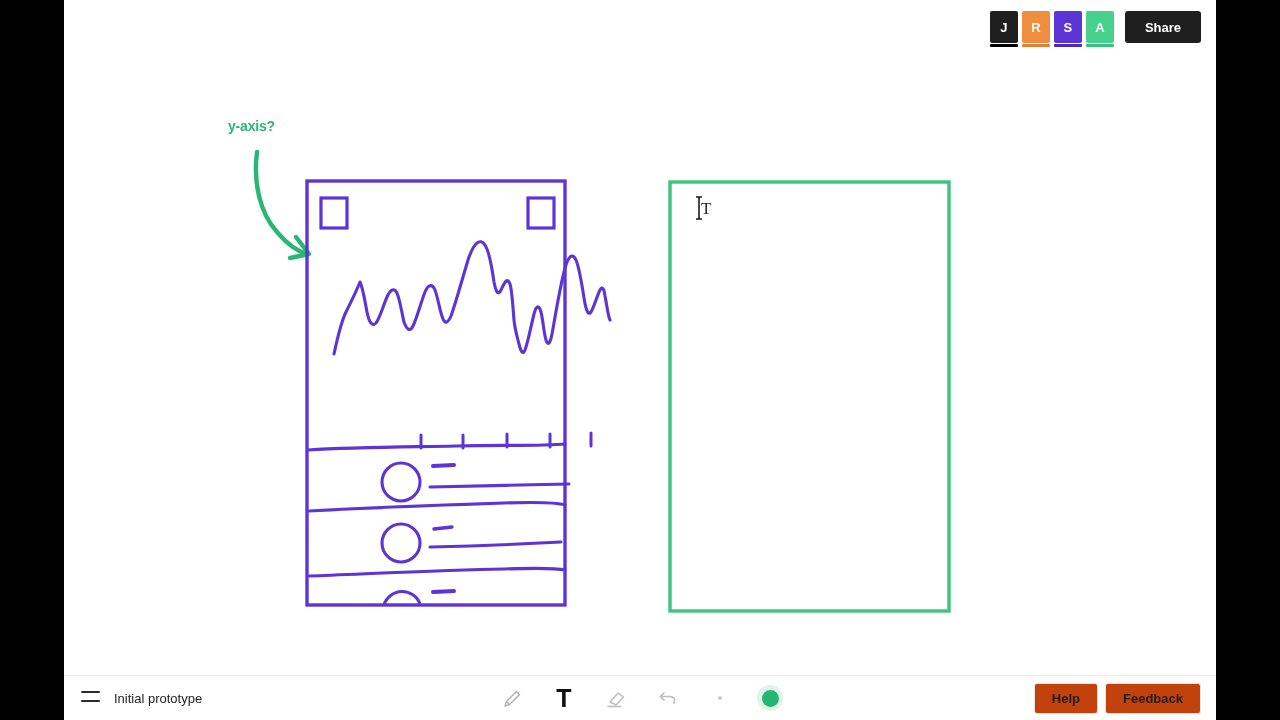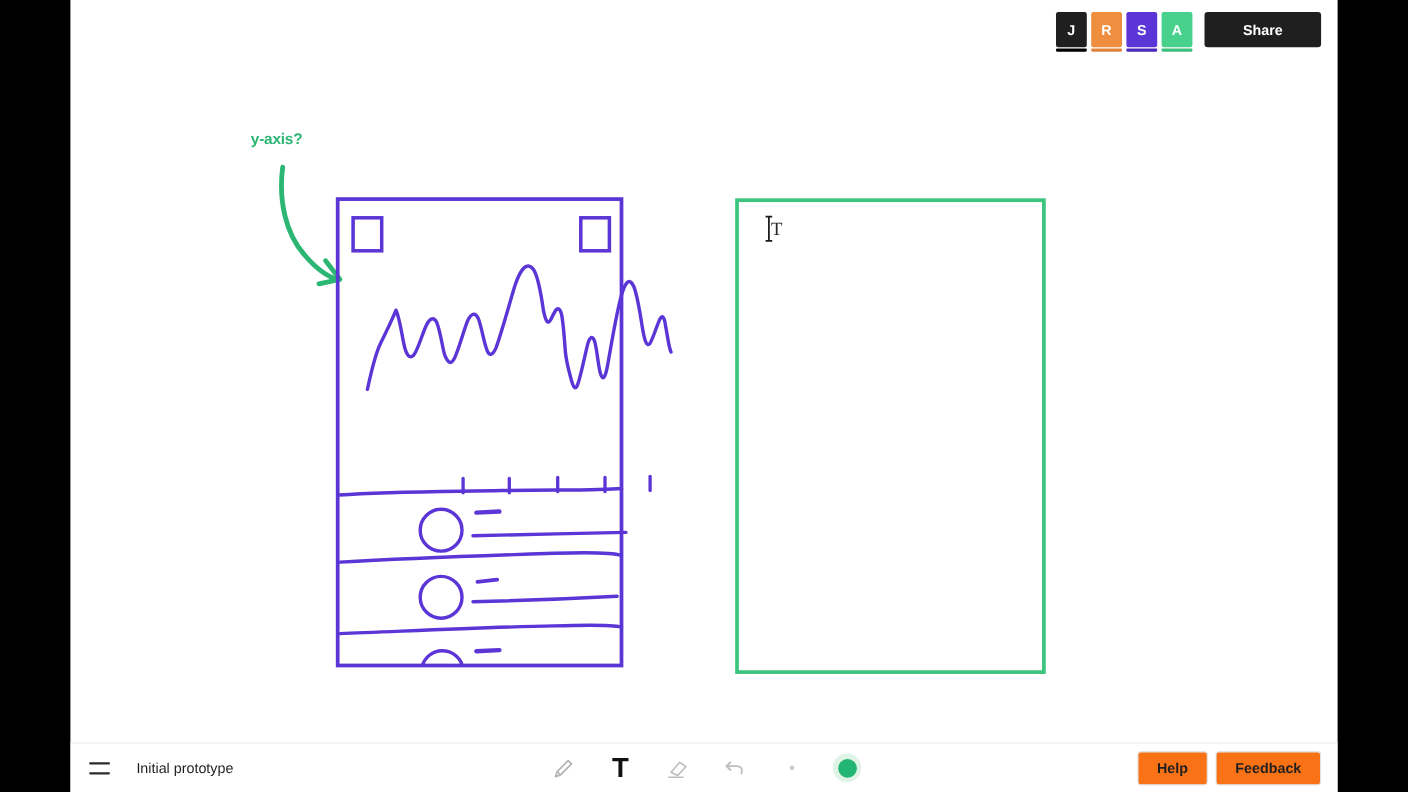--- a/index.html
+++ b/index.html
@@ -58,21 +58,21 @@
     position: absolute;
     left: 0;
     right: 0;
     bottom: -4px;
     height: 3px;
     border-radius: 1px;
   }
   #share-button {
     height: 32px;
     min-width: 62px;
-    padding: 0 22px;
+    padding: 0 7px;
     background: #1f1f1f;
     color: #ffffff;
     font-size: 13px;
     font-weight: bold;
     border-radius: 3px;
     display: flex;
     align-items: center;
     justify-content: center;
     cursor: pointer;
     margin-left: 7px;
@@ -118,22 +118,22 @@
     background: #ffffff;
     border-top: 1px solid #ebebeb;
     display: flex;
     align-items: center;
     z-index: 30;
   }
   #toolbar-left {
     position: absolute;
     left: 17px;
     display: flex;
-    align-items: center;
-    gap: 24px;
+    align-items: flex-start;
+    gap: 14px;
   }
   #hamburger-icon {
     width: 19px;
     height: 11px;
     display: flex;
     flex-direction: column;
     justify-content: space-between;
     cursor: pointer;
   }
   #hamburger-icon span {
@@ -196,21 +196,21 @@
     right: 15px;
     display: flex;
     align-items: center;
     gap: 7px;
   }
   .tbtn {
     height: 29px;
     padding: 0 17px;
     border: 1px solid #e3e3e3;
     border-radius: 3px;
-    background: #f97316;
+    background: #c2410c;
     font-size: 13px;
     font-weight: bold;
     color: #1f1f1f;
     display: flex;
     align-items: center;
     justify-content: center;
     cursor: pointer;
   }
 </style>
 </head>

